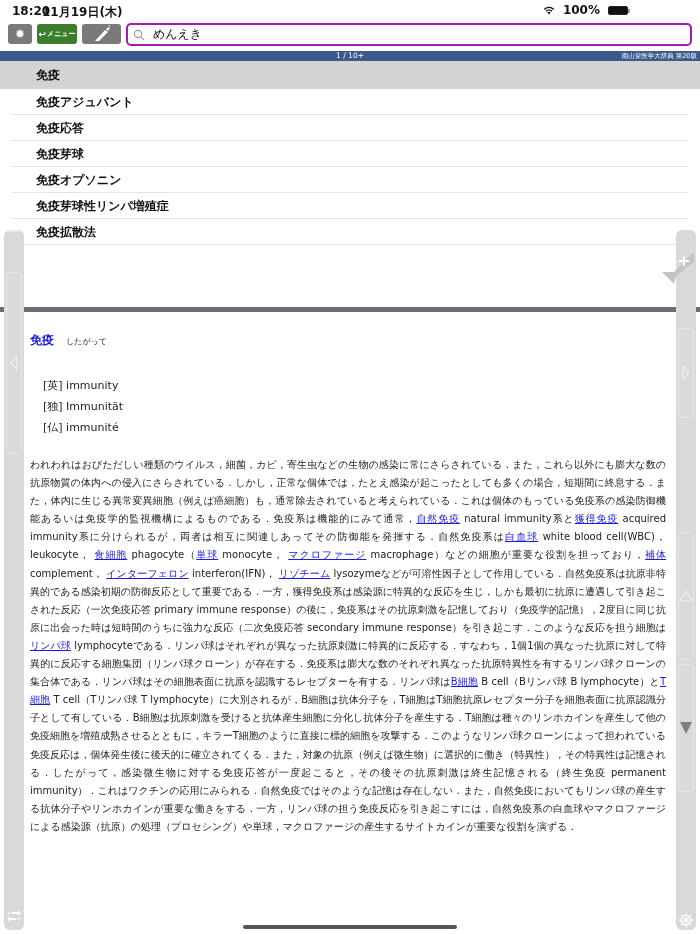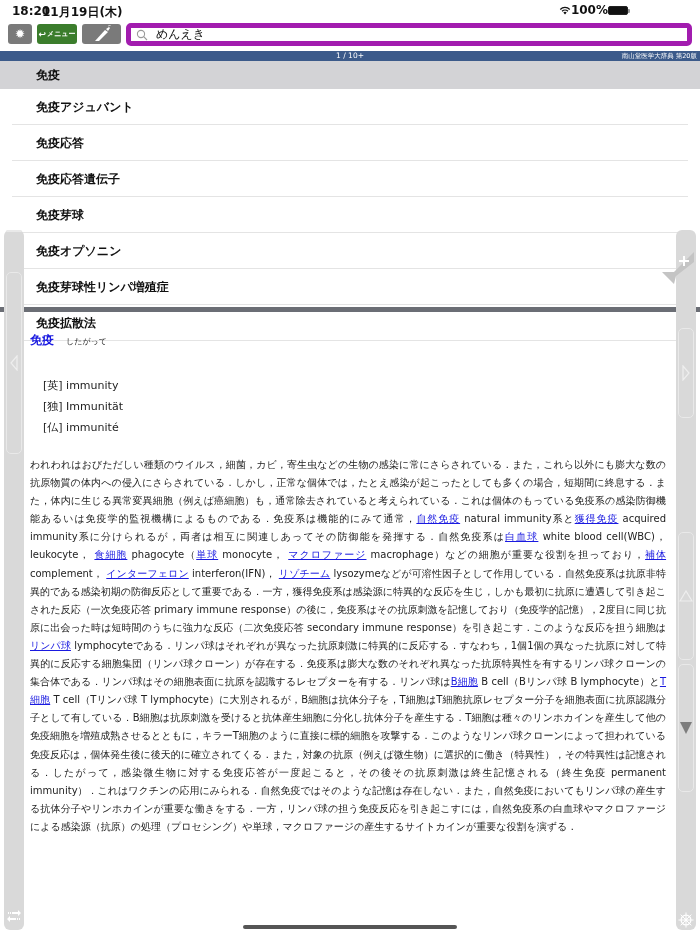--- a/index.html
+++ b/index.html
@@ -2,41 +2,41 @@
 <html><head>
 <meta charset="utf-8">
 <style>
   * { box-sizing: border-box; margin: 0; padding: 0; }
   html, body { width: 700px; height: 934px; overflow: hidden; background: #ffffff; }
   body { font-family: "DejaVu Sans", "Liberation Sans", sans-serif; color: #111; position: relative; }
 
   .status-bar { position: absolute; left: 0; top: 0; width: 640px; height: 18px; font-size: 12px; font-weight: bold; color: #111; }
   .status-bar .time { position: absolute; left: 12px; top: 4px; }
   .status-bar .date { position: absolute; left: 42px; top: 4px; text-align: center; }
-  .status-bar .right { position: absolute; right: 12px; top: 3px; display: flex; align-items: center; gap: 0; }
+  .status-bar .right { position: absolute; right: 12px; top: 3px; display: flex; align-items: center; gap: 8px; }
   .battery { width: 20px; height: 9px; border: 1px solid #222; border-radius: 2px; position: relative; background: #111; }
   .battery::after { content: ""; position: absolute; right: -3px; top: 2px; width: 2px; height: 4px; background: #999; border-radius: 0 1px 1px 0; }
   .wifi { width: 12px; height: 10px; }
 
   .toolbar { position: absolute; left: 0; top: 22px; width: 700px; height: 26px; }
   .tb-btn { position: absolute; top: 2px; height: 20px; border-radius: 3px; display: flex; align-items: center; justify-content: center; }
   .btn-settings { left: 8px; width: 24px; background: #7a7a7a; color: #fff; font-size: 12px; }
   .btn-menu { left: 37px; width: 40px; background: #3b7d2c; color: #fff; font-size: 7px; font-weight: bold; gap: 1px; }
   .btn-menu .arrow { font-size: 9px; font-weight: bold; }
   .btn-pen { left: 82px; width: 39px; background: #7a7a7a; }
-  .search-box { position: absolute; left: 126px; top: 1px; width: 566px; height: 23px; border: 5px solid #a21caf; border-radius: 5px; background: #fff; display: flex; align-items: center; }
+  .search-box { position: absolute; left: 126px; top: 1px; width: 566px; height: 23px; border: 2px solid #a21caf; border-radius: 5px; background: #fff; display: flex; align-items: center; }
   .search-box .s-icon { margin-left: 5px; width: 12px; height: 12px; }
   .search-box input { border: none; outline: none; font-size: 12px; margin-left: 8px; color: #111; font-family: "DejaVu Sans", sans-serif; width: 500px; background: transparent; }
 
   .nav-bar { position: absolute; left: 0; top: 51px; width: 700px; height: 10px; background: #3b5a8a; color: #fff; font-size: 7.5px; padding-left: 16px; }
   .nav-bar .pager { position: absolute; left: 0; width: 700px; text-align: center; top: 0; line-height: 10px; }
   .nav-bar .dict { position: absolute; right: 3px; top: 0; line-height: 10px; font-size: 6.5px; }
 
   .result-list { position: absolute; left: 0; top: 61px; width: 700px; }
-  .result-item { position: relative; height: 36px; display: flex; align-items: center; padding-left: 36px; font-size: 12px; font-weight: bold; color: #111; }
+  .result-item { position: relative; height: 26px; display: flex; align-items: center; padding-left: 36px; font-size: 12px; font-weight: bold; color: #111; }
   .result-item::after { content: ""; position: absolute; left: 12px; right: 12px; bottom: 0; height: 1px; background: #e4e4e4; }
   .result-item.selected { background: #d3d3d6; height: 28px; }
   .result-item.selected::after { display: none; }
 
   .divider { position: absolute; left: 0; top: 307px; width: 700px; height: 5px; background: #6b6e75; }
 
   .side-left { position: absolute; left: 4px; top: 230px; width: 20px; height: 700px; background: #d9d9d9; border-radius: 6px; }
   .side-right { position: absolute; right: 4px; top: 230px; width: 20px; height: 700px; background: #d9d9d9; border-radius: 6px; }
   .side-panel { position: absolute; left: 2px; width: 16px; border: 1px solid #e9e9e9; border-radius: 5px; display: flex; align-items: center; justify-content: center; color: #eeeeee; font-size: 13px; }
   .side-icon { position: absolute; left: 2px; width: 16px; display: flex; align-items: center; justify-content: center; color: #fff; }
@@ -102,23 +102,20 @@
 
 <div class="result-list">
   <div class="result-item selected">
       <span>免疫</span>
     </div>
   <div class="result-item">
       <span>免疫アジュバント</span>
     </div>
   <div class="result-item">
       <span>免疫応答</span>
-    </div>
-  <div class="result-item">
-      <span>免疫応答遺伝子</span>
     </div>
   <div class="result-item">
       <span>免疫芽球</span>
     </div>
   <div class="result-item">
       <span>免疫オプソニン</span>
     </div>
   <div class="result-item">
       <span>免疫芽球性リンパ増殖症</span>
     </div>

